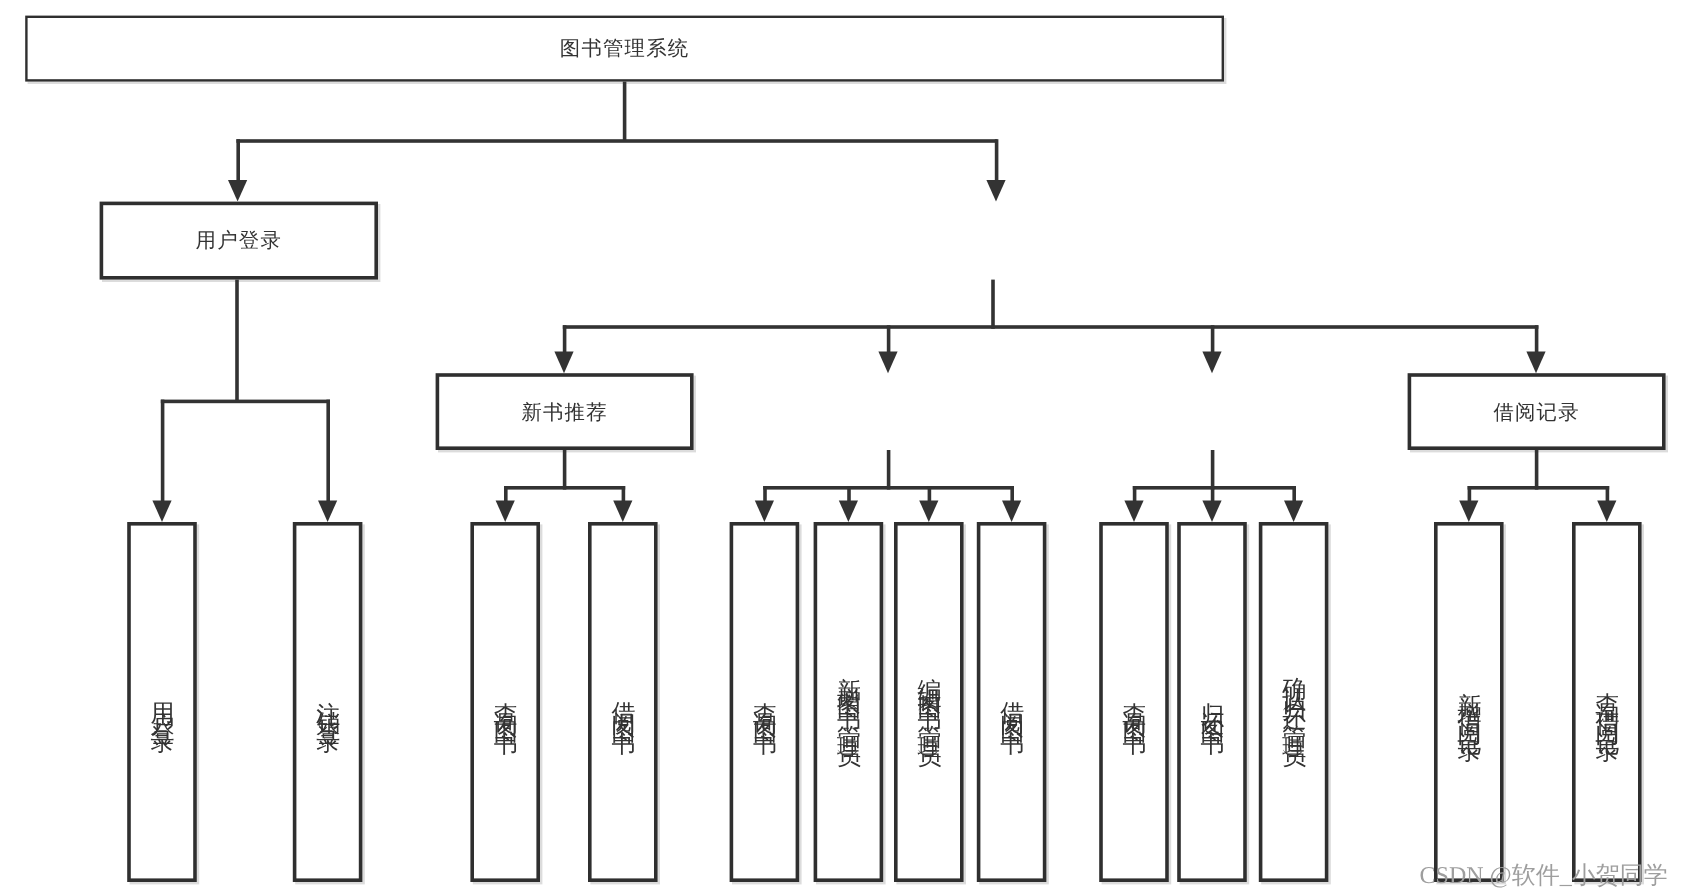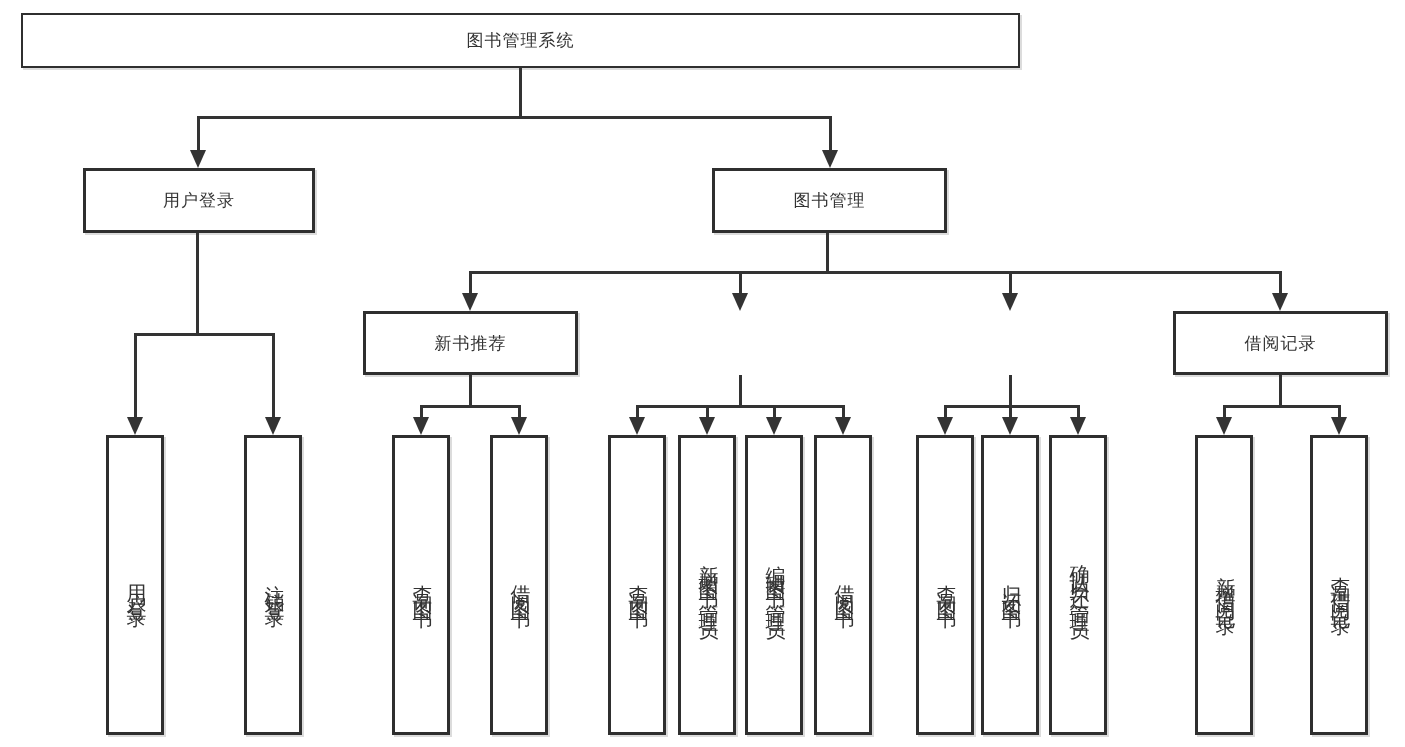--- a/index.html
+++ b/index.html
@@ -1,18 +1,18 @@
 <!DOCTYPE html>
 <html><head>
 <meta charset="utf-8">
 <style>
   html,body{margin:0;padding:0;background:#ffffff;}
   .canvas{
     position:relative;width:1405px;height:747px;background:#ffffff;overflow:hidden;
-    font-family:Liberation Mono, monospace;color:#333333;
+    font-family:Liberation Serif, serif;color:#333333;
   }
   .node{
     position:absolute;box-sizing:border-box;background:#ffffff;
     border:3px solid #2f2f2f;display:flex;align-items:center;justify-content:center;
     box-shadow:2px 2px 0 rgba(130,130,130,.28);
   }
   .node.h{font-size:17px;letter-spacing:1px;}
   .node.root{border-width:2px;font-size:17px;}
   .node.v{
     writing-mode:vertical-rl;text-orientation:mixed;
@@ -38,21 +38,20 @@
   <div class="node h root" style="left:21px;top:13px;width:999px;height:55px;">图书管理系统</div>
 
   <div class="vline" style="left:519px;top:68px;height:50px;"></div>
   <div class="hline" style="left:197px;top:116px;width:634px;"></div>
   <div class="vline" style="left:197px;top:116px;height:36px;"></div>
   <div class="vline" style="left:829px;top:116px;height:36px;"></div>
   <div class="arrow" style="left:190px;top:150px;"></div>
   <div class="arrow" style="left:822px;top:150px;"></div>
 
   <div class="node h" style="left:83px;top:168px;width:232px;height:65px;">用户登录</div>
-  <div class="node h" style="left:712px;top:168px;width:235px;height:65px;">图书管理</div>
 
   <div class="vline" style="left:196px;top:233px;height:102px;"></div>
   <div class="hline" style="left:134px;top:333px;width:141px;"></div>
   <div class="vline" style="left:134px;top:333px;height:85px;"></div>
   <div class="vline" style="left:272px;top:333px;height:85px;"></div>
   <div class="arrow" style="left:127px;top:417px;"></div>
   <div class="arrow" style="left:265px;top:417px;"></div>
 
   <div class="vline" style="left:826px;top:233px;height:41px;"></div>
   <div class="hline" style="left:469px;top:271px;width:813px;"></div>
@@ -113,14 +112,15 @@
   <div class="node v" style="left:745px;top:435px;width:58px;height:300px;">编辑图书（管理员）</div>
   <div class="node v" style="left:814px;top:435px;width:58px;height:300px;">借阅图书</div>
 
   <div class="node v" style="left:916px;top:435px;width:58px;height:300px;">查询图书</div>
   <div class="node v" style="left:981px;top:435px;width:58px;height:300px;">归还图书</div>
   <div class="node v" style="left:1049px;top:435px;width:58px;height:300px;">确认归还（管理员）</div>
 
   <div class="node v" style="left:1195px;top:435px;width:58px;height:300px;">新增借阅记录</div>
   <div class="node v" style="left:1310px;top:435px;width:58px;height:300px;">查询借阅记录</div>
 
+  <div class="watermark">CSDN @软件_小贺同学</div>
 
 </div>
 
 </body></html>

